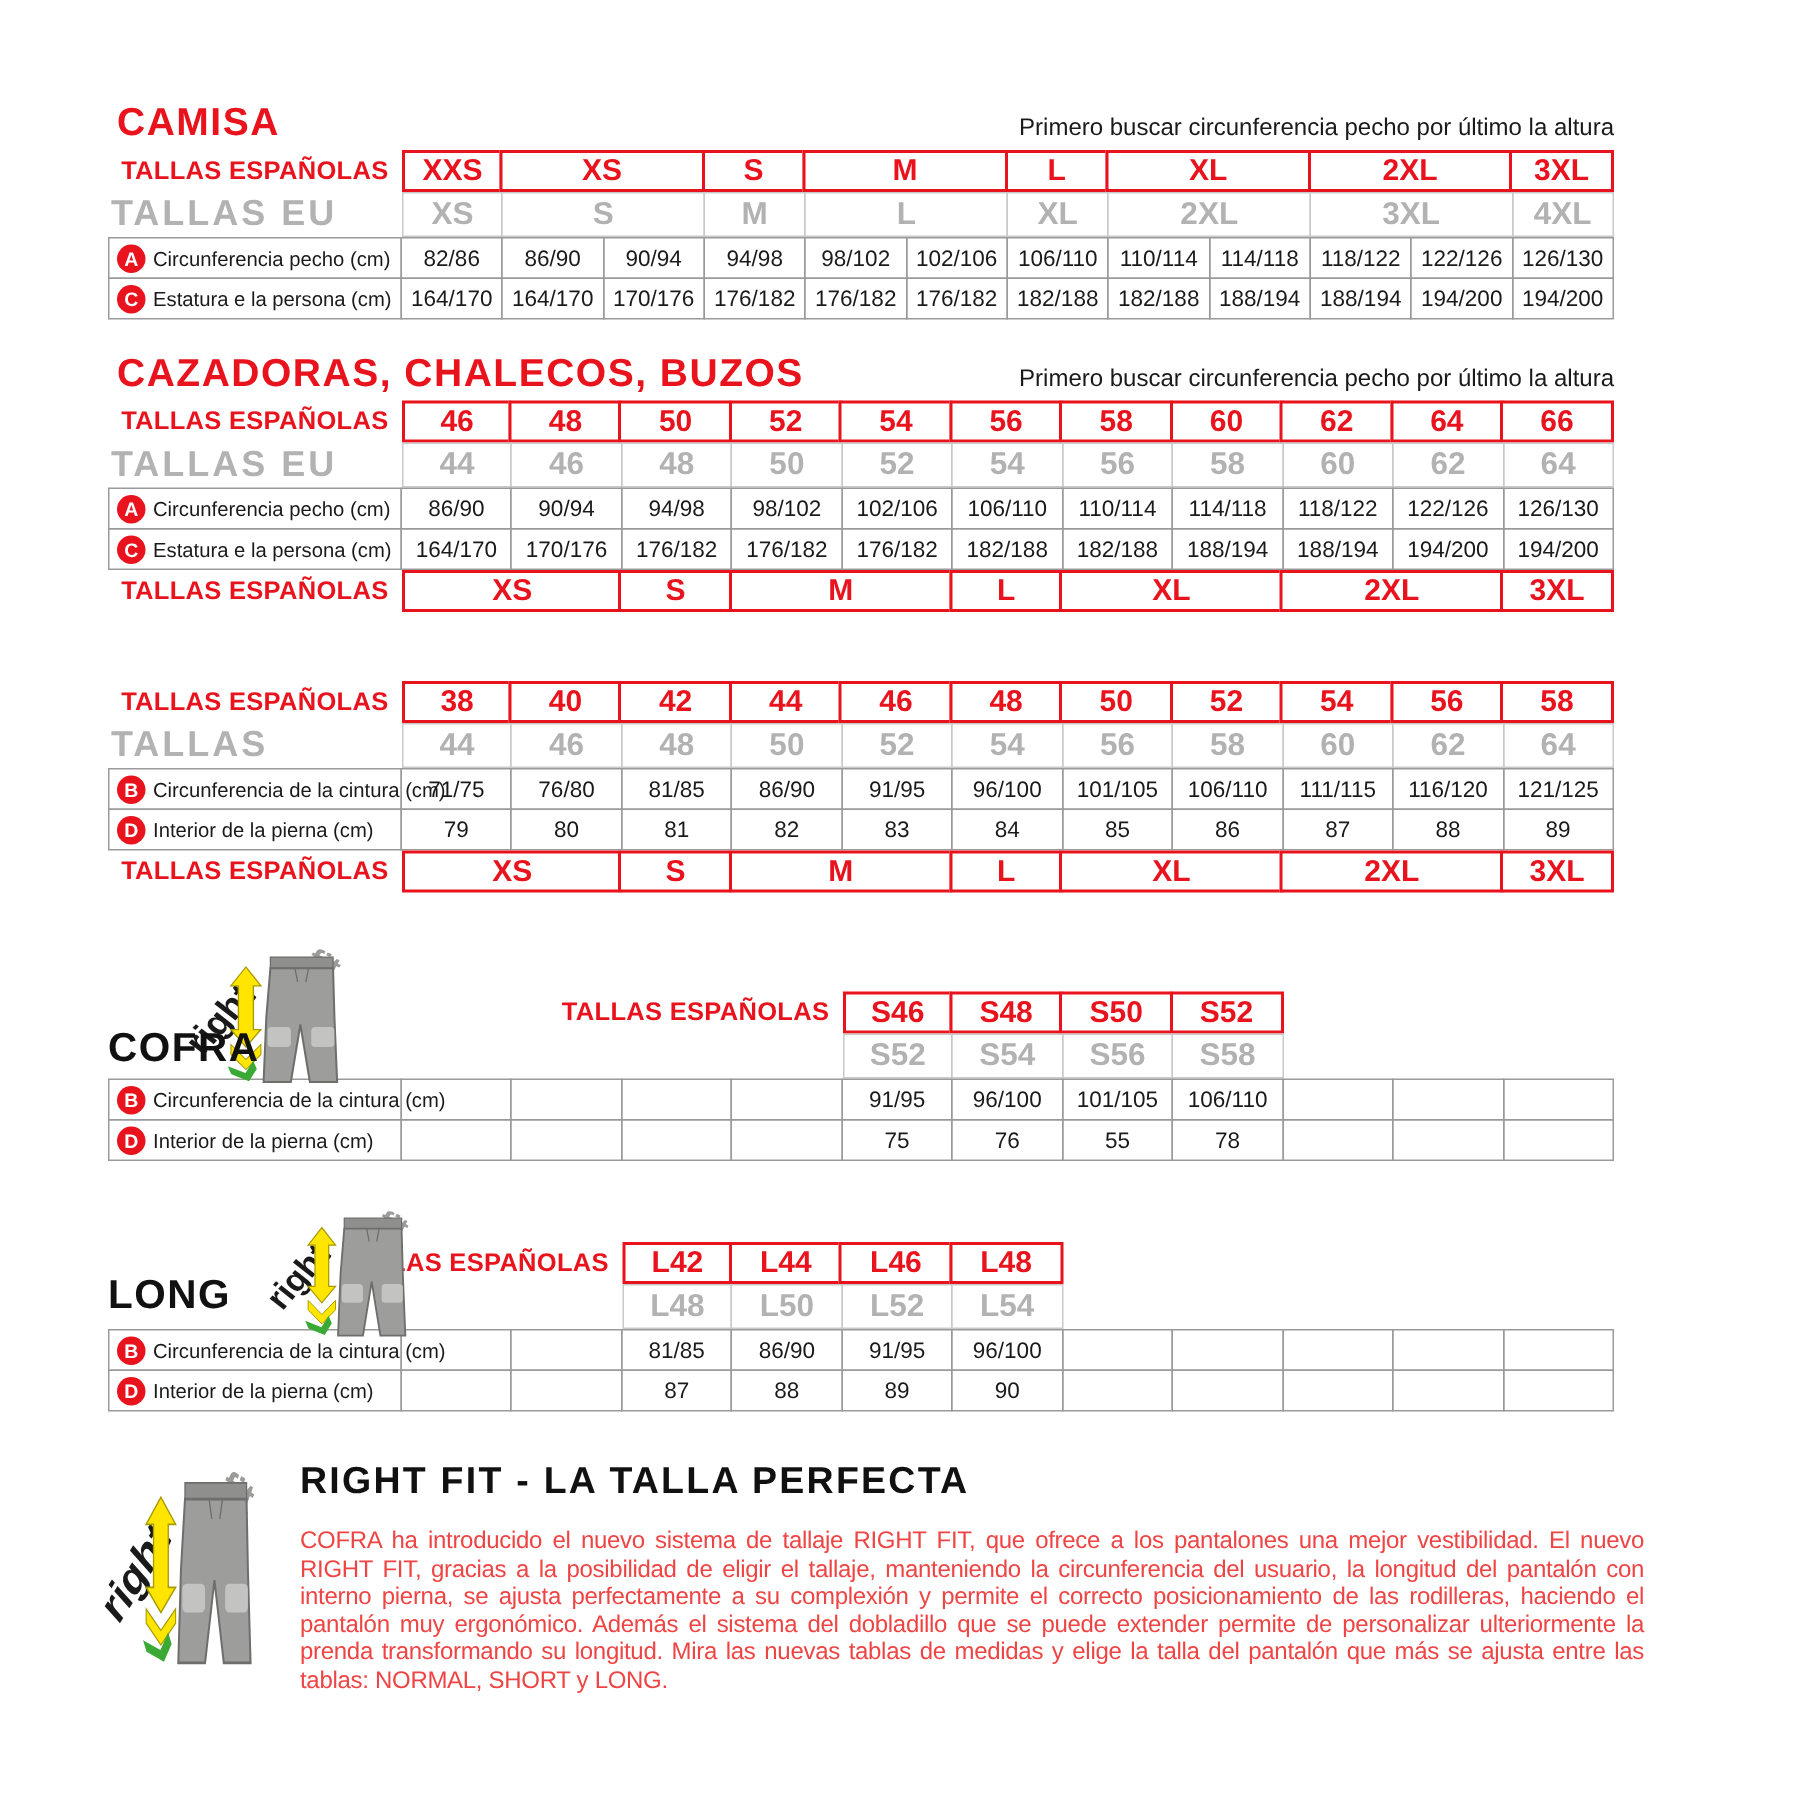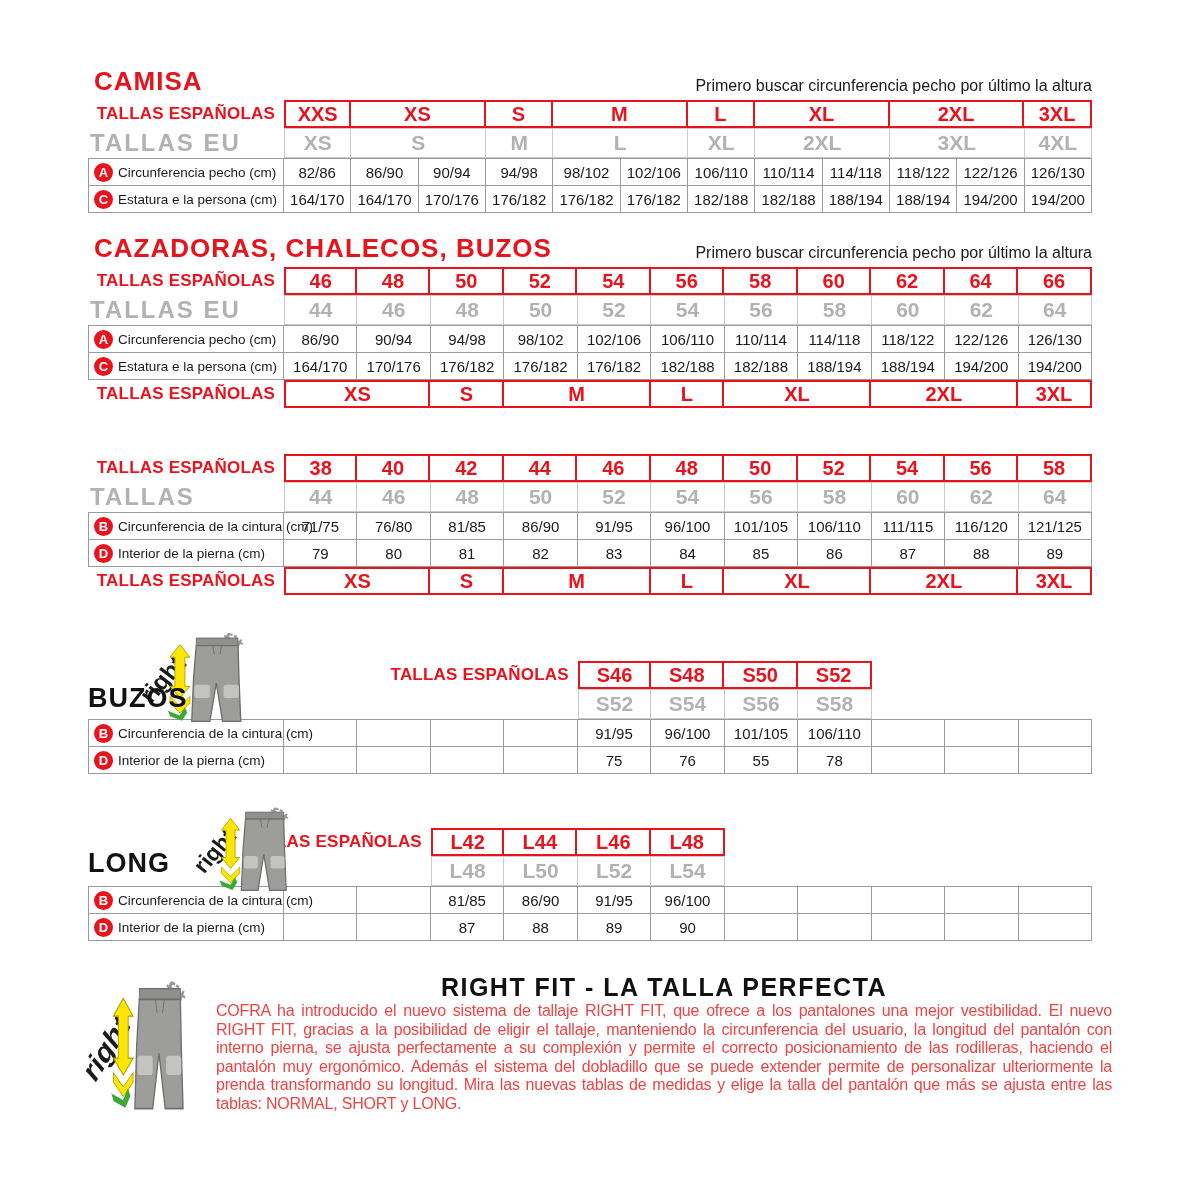--- a/index.html
+++ b/index.html
@@ -1,18 +1,18 @@
 <!DOCTYPE html>
 <html style="--red: #e8131d; --gray: #b2b2b2; --bordergray: #9a9a9a; --yellow: #ffe500; --green: #3aaa35;"><head>
 <meta charset="utf-8">
 <style>
   html,body{margin:0;padding:0;background:#fff;}
   .page{position:relative;width:1200px;height:1200px;background:#fff;overflow:hidden;
         font-family:"Liberation Sans","DejaVu Sans",sans-serif;color:#1a1a1a;}
-  .content{position:absolute;left:88px;top:66px;width:1004px;}
+  .content{position:absolute;left:72px;top:66px;width:1004px;}
 
   .sec-head{display:flex;justify-content:space-between;align-items:flex-end;margin-bottom:3px;}
   .sec-title{color:var(--red);font-size:26px;font-weight:bold;letter-spacing:1px;padding-left:6px;white-space:nowrap;}
   .sec-note{font-size:16px;color:#1a1a1a;padding-bottom:2px;white-space:nowrap;}
 
   .trow{display:grid;}
   .red-row{height:28px;}
   .gray-row{height:30px;}
   .m-row{height:28px;}
   .rlabel{color:var(--red);font-weight:bold;font-size:17px;display:flex;align-items:center;
@@ -43,21 +43,21 @@
   .fit-sec .word{position:absolute;left:0;font-size:27px;font-weight:bold;letter-spacing:1px;color:#111;}
   .sec-short{margin-top:66px;}
   .sec-short .word{top:22px;}
   .sec-short .rf-logo{position:absolute;left:52px;top:-38px;}
   .sec-long{margin-top:54px;}
   .sec-long .word{top:20px;}
   .sec-long .rf-logo{position:absolute;left:106px;top:-30px;}
 
   .rf-bottom{margin-top:32px;display:flex;gap:16px;}
   .rf-bottom .rf-logo{flex-shrink:0;margin-top:-6px;margin-left:-4px;}
-  .rf-heading{font-size:25px;font-weight:bold;letter-spacing:1.5px;color:#111;margin-bottom:0;text-align:center;}
+  .rf-heading{font-size:25px;font-weight:bold;letter-spacing:1.5px;color:#111;margin-bottom:17px;}
   .rf-par{font-size:16px;line-height:1.16;letter-spacing:-0.2px;text-align:justify;width:896px;color:#ef4444;}
 </style>
 </head>
 <body>
 
 <div class="page">
 
   <svg width="0" height="0" style="position:absolute" aria-hidden="true">
     <defs>
       <g id="rf-logo-def">
@@ -305,21 +305,21 @@
             <div class="redcell" style="grid-column: span 2;">2XL</div>
             <div class="redcell">3XL</div>
           </div>
         </div>
     </div>
 
     <div class="fit-sec sec-short">
       <svg class="rf-logo" width="118" height="100" viewBox="0 0 130 120" preserveAspectRatio="none">
           <use href="#rf-logo-def"></use>
         </svg>
-      <div class="word">BUZOS</div>
+      <div class="word">COFRA</div>
       <div>
           <div class="trow red-row" style="grid-template-columns: 196px repeat(11, 1fr);">
             <div class="rlabel" style="grid-column: span 5;">TALLAS ESPAÑOLAS</div>
             <div class="redcell">S46</div>
             <div class="redcell">S48</div>
             <div class="redcell">S50</div>
             <div class="redcell">S52</div>
             <div class="filler" style="grid-column: span 3;"></div>
           </div>
           <div class="trow gray-row" style="grid-template-columns: 196px repeat(11, 1fr);">

